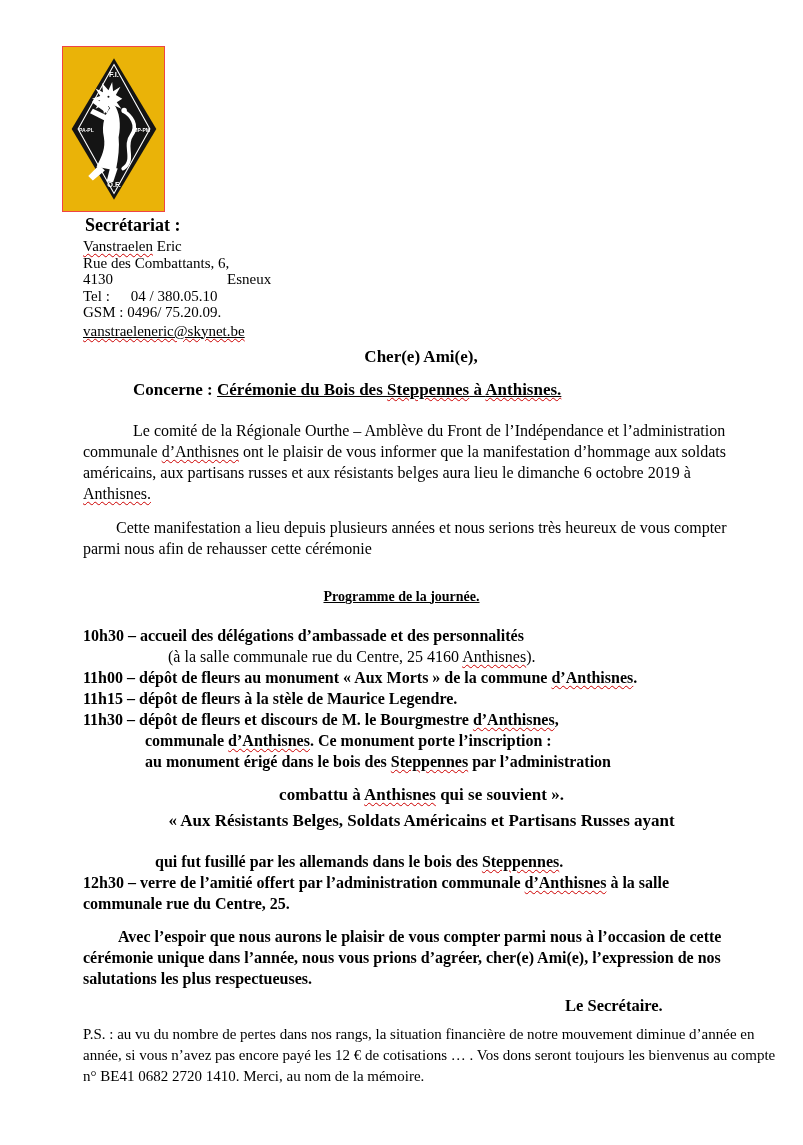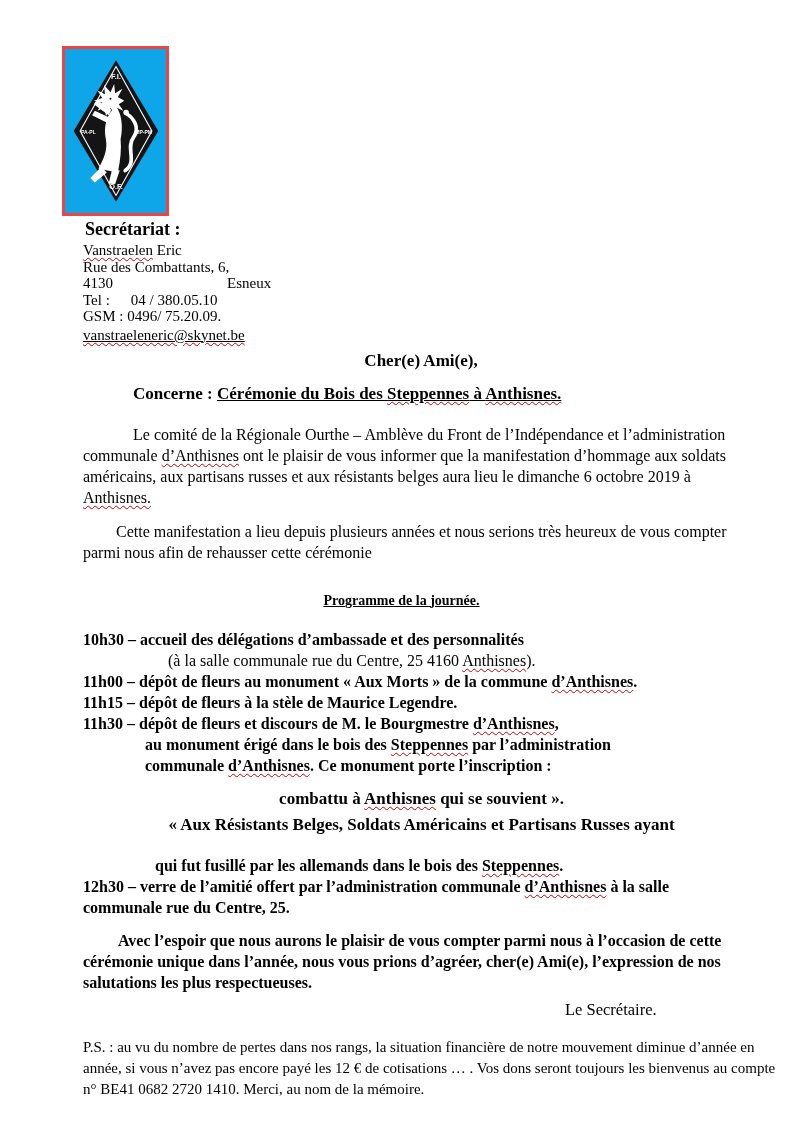--- a/index.html
+++ b/index.html
@@ -3,21 +3,21 @@
 <meta charset="utf-8">
 <style>
   html,body { margin:0; padding:0; background:#ffffff; }
   .page {
     position:relative; width:803px; height:1145px; background:#ffffff;
     color:#000; font-family:"Liberation Serif", serif; overflow:hidden;
   }
   
   .logo-frame {
     margin:46px 0 0 62px; width:101px; height:164px;
-    border:3px solid #ef4444; background:#0ea5e9;
+    border:1px solid #ef4444; background:#eab308;
     display:flex; align-items:center; justify-content:center;
   }
   
   .sec-heading { margin:3px 0 0 85px; font-size:18px; font-weight:bold; }
   .address { margin:2px 0 0 83px; font-size:15px; line-height:16.6px; }
   .address .city { margin-left:114px; }
   .address .telv { margin-left:21px; }
   .address .email-row { margin-top:2px; }
   
   .u  { text-decoration:underline; text-decoration-thickness:1px; }
@@ -34,21 +34,21 @@
   .prog-title { margin-top:30px; text-align:center; font-size:14px; font-weight:bold; }
   .program { margin:20px 0 0 83px; font-size:16px; line-height:21px; }
   .pl { white-space:nowrap; }
   .ind85 { padding-left:85px; }
   .ind62 { padding-left:62px; }
   .ind72 { padding-left:72px; }
   .quote { margin:10px 43px 0 83px; text-align:center; font-size:17px;
            font-weight:bold; line-height:26px; }
   .program2 { margin-top:17px; }
   .closing { margin-top:12px; font-weight:bold; text-indent:35px; }
-  .signature { margin:7px 0 17px 565px; font-size:16.5px; font-weight:normal; }
+  .signature { margin:7px 0 8px 565px; font-size:16.5px; font-weight:bold; }
   .ps { margin:1px 12px 0 83px; font-size:15px; line-height:21px; }
 </style>
 </head>
 <body>
 
 <div class="page">
 
   <div class="logo-frame">
     <svg width="92" height="152" viewBox="0 0 100 162">
       <polygon points="50,4 96,81 50,158 4,81" fill="#141414"></polygon>
@@ -93,22 +93,22 @@
   <p class="bodyp p2">Cette manifestation a lieu depuis plusieurs années et nous serions très heureux de vous compter parmi nous afin de rehausser cette cérémonie</p>
 
   <div class="prog-title"><span class="u">Programme de la journée.</span></div>
 
   <div class="program">
     <div class="pl b"><span>10h30 – accueil des délégations d’ambassade et des personnalités</span></div>
     <div class="pl ind85"><span>(à la salle communale rue du Centre, 25 4160 </span><span class="sq">Anthisnes</span><span>).</span></div>
     <div class="pl b"><span>11h00 – dépôt de fleurs au monument « Aux Morts » de la commune </span><span class="sq">d’Anthisnes</span><span>.</span></div>
     <div class="pl b"><span>11h15 – dépôt de fleurs à la stèle de Maurice Legendre.</span></div>
     <div class="pl b"><span>11h30 – dépôt de fleurs et discours de M. le Bourgmestre </span><span class="sq">d’Anthisnes</span><span>,</span></div>
+    <div class="pl b ind62"><span>communale </span><span class="sq">d’Anthisnes</span><span>. Ce monument porte l’inscription :</span></div>
     <div class="pl b ind62"><span>au monument érigé dans le bois des </span><span class="sq">Steppennes</span><span> par l’administration</span></div>
-    <div class="pl b ind62"><span>communale </span><span class="sq">d’Anthisnes</span><span>. Ce monument porte l’inscription :</span></div>
   </div>
 
   <div class="quote">
     <div><span>combattu à </span><span class="sq">Anthisnes</span><span> qui se souvient ».</span></div>
     <div>« Aux Résistants Belges, Soldats Américains et Partisans Russes ayant</div>
   </div>
 
   <div class="program program2">
     <div class="pl b ind72"><span>qui fut fusillé par les allemands dans le bois des </span><span class="sq">Steppennes</span><span>.</span></div>
     <div class="pl b"><span>12h30 – verre de l’amitié offert par l’administration communale </span><span class="sq">d’Anthisnes</span><span> à la salle</span></div>

